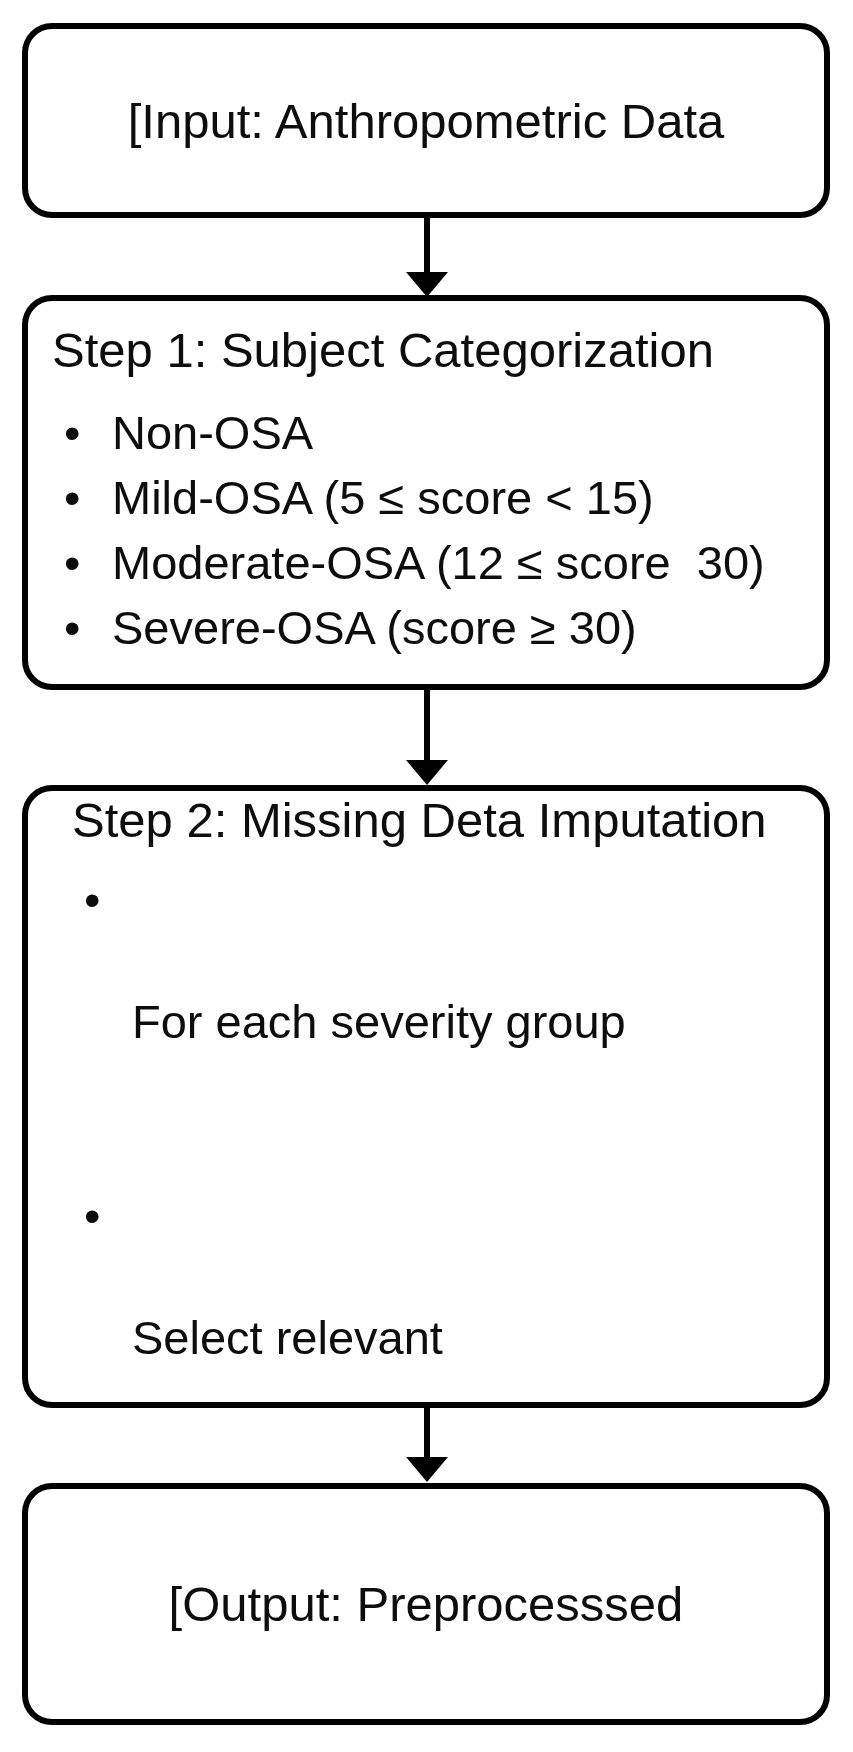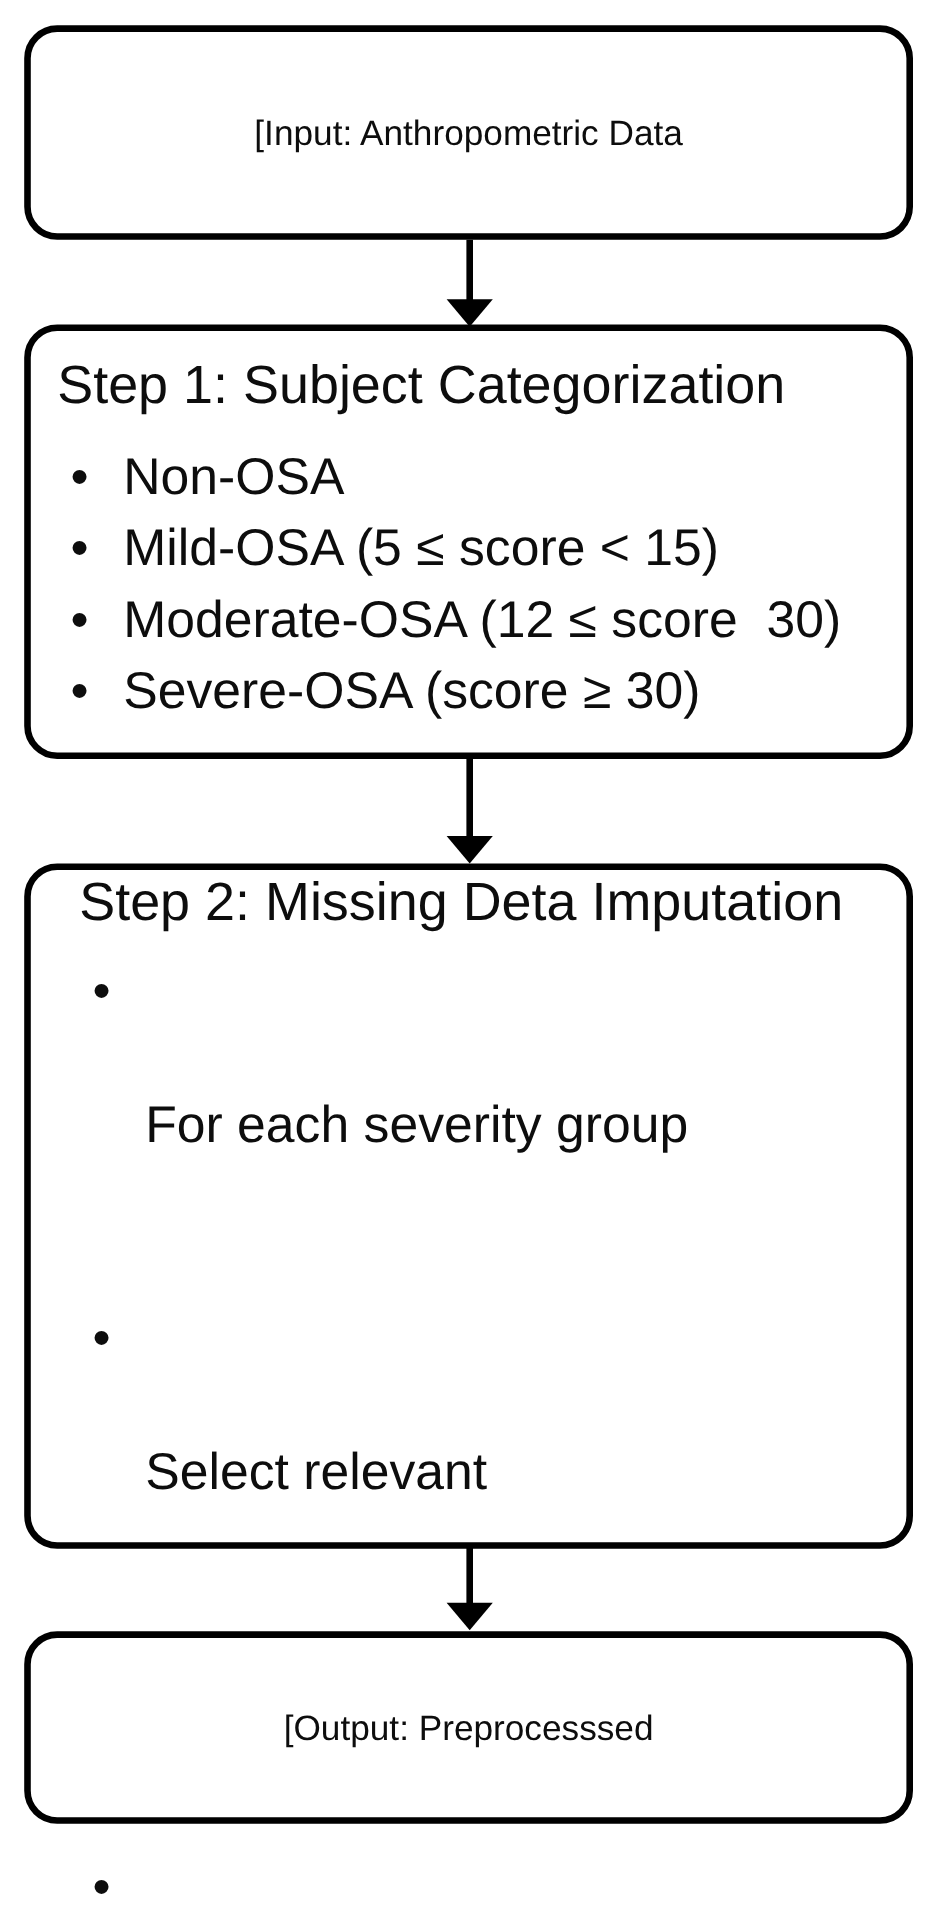--- a/index.html
+++ b/index.html
@@ -23,21 +23,21 @@
   }
   .center-box {
     display: flex;
     flex-direction: column;
     justify-content: center;
     align-items: center;
     text-align: center;
   }
   .center-box .line {
     display: block;
-    font-size: 32px;
+    font-size: 49px;
     line-height: 66px;
     white-space: pre-wrap;
   }
   .list-box { padding: 20px 16px 0 44px; }
   .box-title {
     font-size: 49px;
     line-height: 58px;
     white-space: pre-wrap;
   }
   ul.bullets {
@@ -139,17 +139,17 @@
       </li>
 
     </ul>
   </div>
 
   <div class="arrow">
     <div class="shaft" style="left:424px; top:1405px; height:55px;"></div>
     <div class="head" style="left:406px; top:1457px;"></div>
   </div>
 
-  <div class="node center-box" style="top:1483px; height:175px;">
+  <div class="node center-box" style="top:1483px; height:242px;">
     <span class="line" style="line-height:62px;">[Output: Preprocesssed</span>
   </div>
 
 </div>
 
 </body></html>

